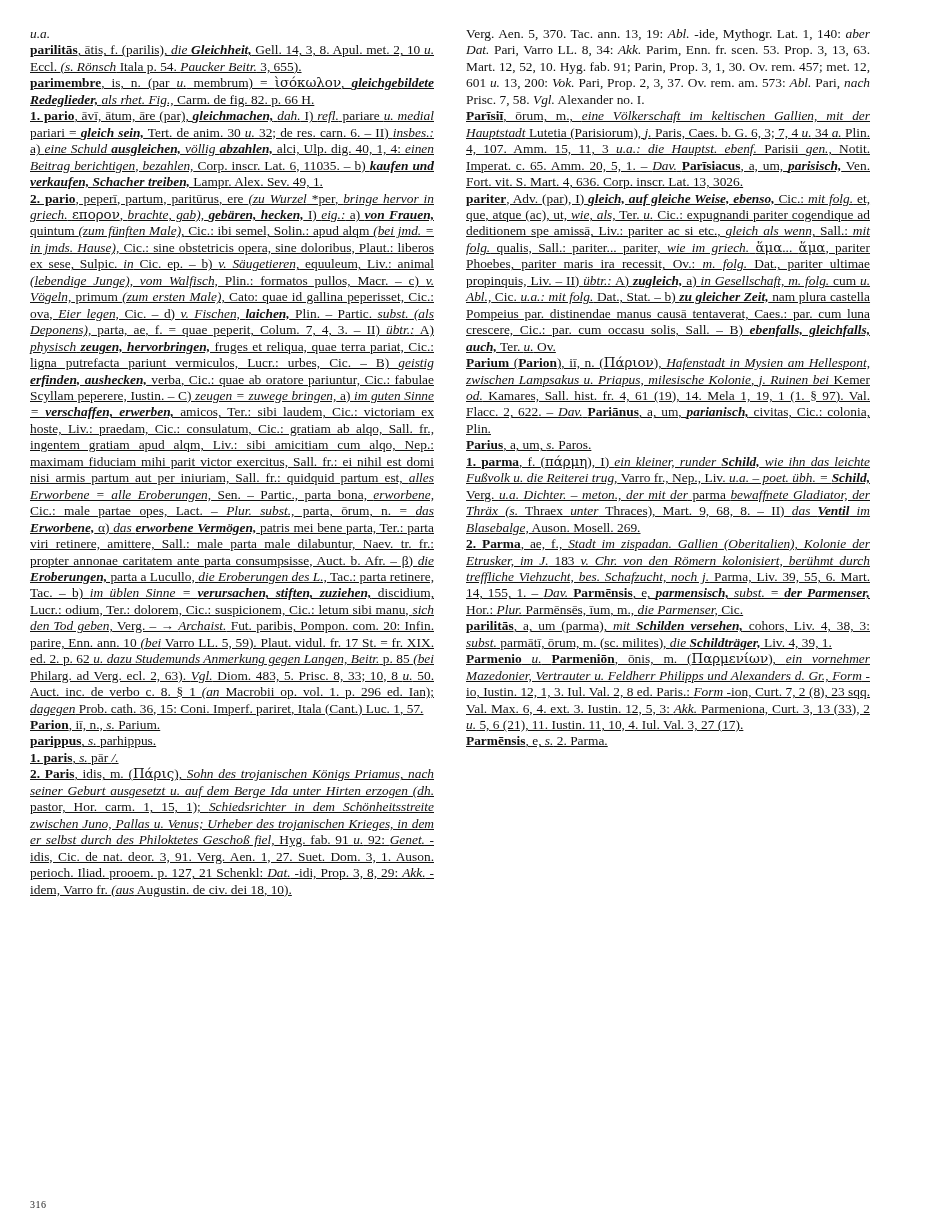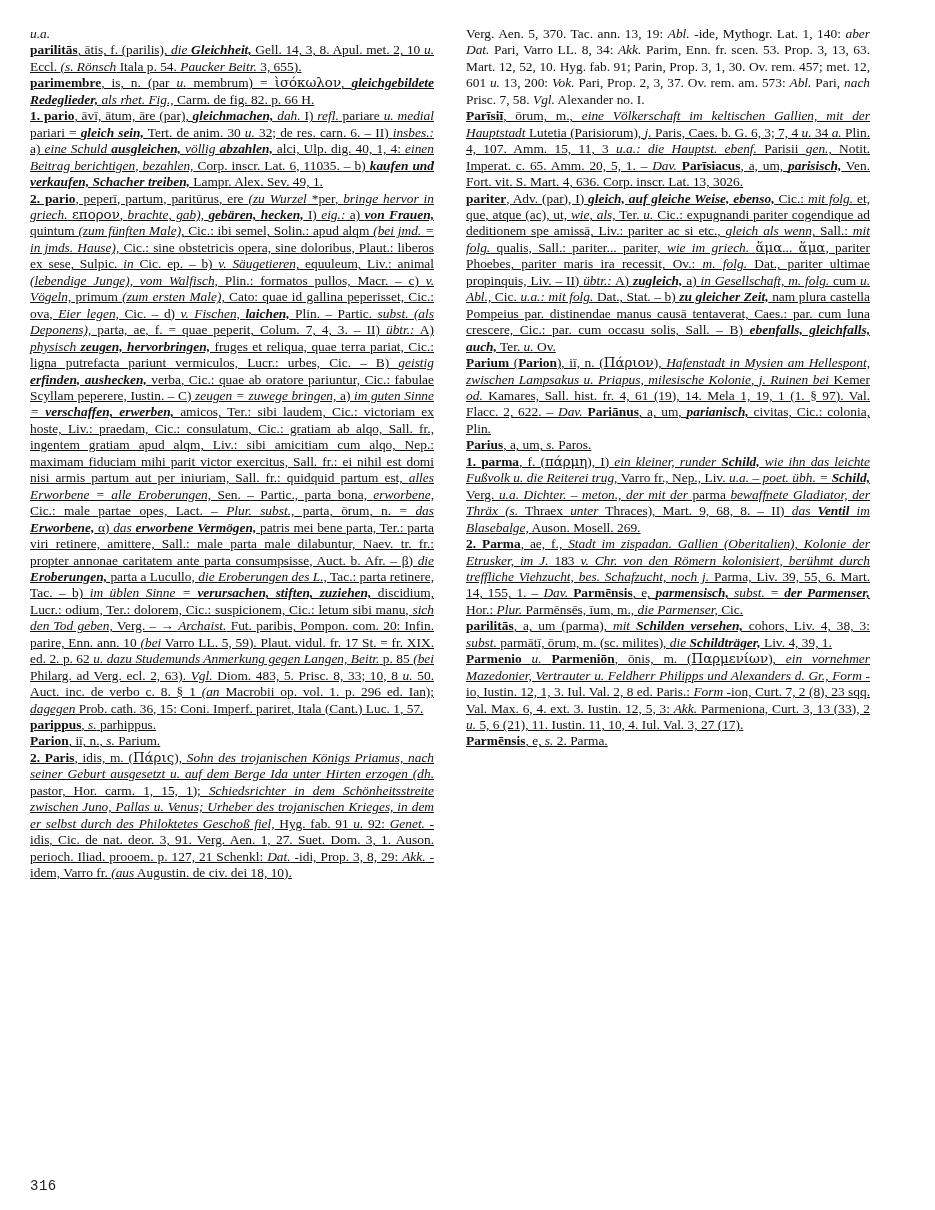--- a/index.html
+++ b/index.html
@@ -37,42 +37,42 @@
     text-indent: 0;
   }
   .entry + .entry { margin-top: 0px; text-decoration: underline; }
   b { font-weight: bold; }
   i { font-style: italic; }
   .bi { font-weight: bold; font-style: italic; }
   .gk { font-family: "DejaVu Serif", serif; font-style: normal; }
   .folio {
     position: absolute;
     left: 30px;
-    bottom: 16px;
-    font-size: 14px;
+    bottom: 0;
+    font-size: 10px;
     letter-spacing: 0.5px;
     color: #222222;
-    font-family: Liberation Mono, monospace;
   }
 </style>
 </head>
 <body>
 
 <div class="page">
 
   <div class="columns">
 
     <div class="column" id="col-left">
         <p class="entry"><i>u.a.</i></p>
         <p class="entry"><b>parilitās</b>, ātis, f. (parilis), <i>die <b>Gleichheit,</b></i> Gell. 14, 3, 8. Apul. met. 2, 10 <i>u.</i> Eccl. <i>(s. Rönsch</i> Itala p. 54. <i>Paucker Beitr.</i> 3, 655).</p>
         <p class="entry"><b>parimembre</b>, is, n. (par <i>u.</i> membrum) = <span class="gk">ὶσόκωλον</span>, <span class="bi">gleichgebildete Redeglieder,</span> <i>als rhet. Fig.,</i> Carm. de fig. 82. p. 66 H.</p>
         <p class="entry"><b>1. pario</b>, āvī, ātum, āre (par), <span class="bi">gleichmachen,</span> <i>dah.</i> I) <i>refl.</i> pariare <i>u. medial</i> pariari = <span class="bi">gleich sein,</span> Tert. de anim. 30 <i>u.</i> 32; de res. carn. 6. – II) <i>insbes.:</i> a) <i>eine Schuld <b>ausgleichen,</b> völlig <b>abzahlen,</b></i> alci, Ulp. dig. 40, 1, 4: <i>einen Beitrag berichtigen, bezahlen,</i> Corp. inscr. Lat. 6, 11035. – b) <span class="bi">kaufen und verkaufen, Schacher treiben,</span> Lampr. Alex. Sev. 49, 1.</p>
         <p class="entry"><b>2. pario</b>, peperī, partum, paritūrus, ere <i>(zu Wurzel</i> *per, <i>bringe hervor in griech.</i> <span class="gk">επορον</span>, <i>brachte, gab),</i> <span class="bi">gebären, hecken,</span> I) <i>eig.:</i> a) <span class="bi">von Frauen,</span> quintum <i>(zum fünften Male),</i> Cic.: ibi semel, Solin.: apud alqm <i>(bei jmd. = in jmds. Hause),</i> Cic.: sine obstetricis opera, sine doloribus, Plaut.: liberos ex sese, Sulpic. <i>in</i> Cic. ep. – b) <i>v. Säugetieren,</i> equuleum, Liv.: animal <i>(lebendige Junge), vom Walfisch,</i> Plin.: formatos pullos, Macr. – c) <i>v. Vögeln,</i> primum <i>(zum ersten Male),</i> Cato: quae id gallina peperisset, Cic.: ova, <i>Eier legen,</i> Cic. – d) <i>v. Fischen,</i> <span class="bi">laichen,</span> Plin. – Partic. <i>subst. (als Deponens),</i> parta, ae, f. = quae peperit, Colum. 7, 4, 3. – II) <i>übtr.:</i> A) <i>physisch</i> <span class="bi">zeugen, hervorbringen,</span> fruges et reliqua, quae terra pariat, Cic.: ligna putrefacta pariunt vermiculos, Lucr.: urbes, Cic. – B) <i>geistig</i> <span class="bi">erfinden, aushecken,</span> verba, Cic.: quae ab oratore pariuntur, Cic.: fabulae Scyllam peperere, Iustin. – C) <i>zeugen = zuwege bringen,</i> a) <i>im guten Sinne =</i> <span class="bi">verschaffen, erwerben,</span> amicos, Ter.: sibi laudem, Cic.: victoriam ex hoste, Liv.: praedam, Cic.: consulatum, Cic.: gratiam ab alqo, Sall. fr., ingentem gratiam apud alqm, Liv.: sibi amicitiam cum alqo, Nep.: maximam fiduciam mihi parit victor exercitus, Sall. fr.: ei nihil est domi nisi armis partum aut per iniuriam, Sall. fr.: quidquid partum est, <i>alles Erworbene = alle Eroberungen,</i> Sen. – Partic., parta bona, <i>erworbene,</i> Cic.: male partae opes, Lact. – <i>Plur. subst.,</i> parta, ōrum, n. = <i>das <b>Erworbene,</b></i> α) <i>das <b>erworbene Vermögen,</b></i> patris mei bene parta, Ter.: parta viri retinere, amittere, Sall.: male parta male dilabuntur, Naev. tr. fr.: propter annonae caritatem ante parta consumpsisse, Auct. b. Afr. – β) <i>die <b>Eroberungen,</b></i> parta a Lucullo, <i>die Eroberungen des L.,</i> Tac.: parta retinere, Tac. – b) <i>im üblen Sinne =</i> <span class="bi">verursachen, stiften, zuziehen,</span> discidium, Lucr.: odium, Ter.: dolorem, Cic.: suspicionem, Cic.: letum sibi manu, <i>sich den Tod geben,</i> Verg. – → <i>Archaist.</i> Fut. paribis, Pompon. com. 20: Infin. parire, Enn. ann. 10 <i>(bei</i> Varro LL. 5, 59). Plaut. vidul. fr. 17 St. = fr. XIX. ed. 2. p. 62 <i>u. dazu Studemunds Anmerkung gegen Langen, Beitr.</i> p. 85 <i>(bei</i> Philarg. ad Verg. ecl. 2, 63). <i>Vgl.</i> Diom. 483, 5. Prisc. 8, 33; 10, 8 <i>u.</i> 50. Auct. inc. de verbo c. 8. § 1 <i>(an</i> Macrobii op. vol. 1. p. 296 ed. Ian); <i>dagegen</i> Prob. cath. 36, 15: Coni. Imperf. pariret, Itala (Cant.) Luc. 1, 57.</p>
+        <p class="entry"><b>Parion</b>, iī, n., <i>s.</i> Parium.</p>
         <p class="entry"><b>parippus</b>, <i>s.</i> parhippus.</p>
-        <p class="entry"><b>Parion</b>, iī, n., <i>s.</i> Parium.</p>
+        <p class="entry"><b>1. paris</b>, <i>s.</i> pār <i>/.</i></p>
         <p class="entry"><b>2. Paris</b>, idis, m. (<span class="gk">Πάρις</span>), <i>Sohn des trojanischen Königs Priamus, nach seiner Geburt ausgesetzt u. auf dem Berge Ida unter Hirten erzogen (dh.</i> pastor, Hor. carm. 1, 15, 1); <i>Schiedsrichter in dem Schönheitsstreite zwischen Juno, Pallas u. Venus; Urheber des trojanischen Krieges, in dem er selbst durch des Philoktetes Geschoß fiel,</i> Hyg. fab. 91 <i>u.</i> 92: <i>Genet.</i> -idis, Cic. de nat. deor. 3, 91. Verg. Aen. 1, 27. Suet. Dom. 3, 1. Auson. perioch. Iliad. prooem. p. 127, 21 Schenkl: <i>Dat.</i> -idi, Prop. 3, 8, 29: <i>Akk.</i> -idem, Varro fr. <i>(aus</i> Augustin. de civ. dei 18, 10).</p>
       </div>
 
     <div class="column" id="col-right">
         <p class="entry">Verg. Aen. 5, 370. Tac. ann. 13, 19: <i>Abl.</i> -ide, Mythogr. Lat. 1, 140: <i>aber Dat.</i> Pari, Varro LL. 8, 34: <i>Akk.</i> Parim, Enn. fr. scen. 53. Prop. 3, 13, 63. Mart. 12, 52, 10. Hyg. fab. 91; Parin, Prop. 3, 1, 30. Ov. rem. 457; met. 12, 601 <i>u.</i> 13, 200: <i>Vok.</i> Pari, Prop. 2, 3, 37. Ov. rem. am. 573: <i>Abl.</i> Pari, <i>nach</i> Prisc. 7, 58. <i>Vgl.</i> Alexander no. I.</p>
         <p class="entry"><b>Parīsiī</b>, ōrum, m., <i>eine Völkerschaft im keltischen Gallien, mit der Hauptstadt</i> Lutetia (Parisiorum), <i>j.</i> Paris, Caes. b. G. 6, 3; 7, 4 <i>u.</i> 34 <i>a.</i> Plin. 4, 107. Amm. 15, 11, 3 <i>u.a.: die Hauptst. ebenf.</i> Parisii <i>gen.,</i> Notit. Imperat. c. 65. Amm. 20, 5, 1. – <i>Dav.</i> <b>Parīsiacus</b>, a, um, <span class="bi">parisisch,</span> Ven. Fort. vit. S. Mart. 4, 636. Corp. inscr. Lat. 13, 3026.</p>
         <p class="entry"><b>pariter</b>, Adv. (par), I) <span class="bi">gleich, auf gleiche Weise, ebenso,</span> Cic.: <i>mit folg.</i> et, que, atque (ac), ut, <i>wie, als,</i> Ter. <i>u.</i> Cic.: expugnandi pariter cogendique ad deditionem spe amissā, Liv.: pariter ac si etc., <i>gleich als wenn,</i> Sall.: <i>mit folg.</i> qualis, Sall.: pariter... pariter, <i>wie im griech.</i> <span class="gk">ἅμα</span>... <span class="gk">ἅμα</span>, pariter Phoebes, pariter maris ira recessit, Ov.: <i>m. folg.</i> Dat., pariter ultimae propinquis, Liv. – II) <i>übtr.:</i> A) <span class="bi">zugleich,</span> a) <i>in Gesellschaft, m. folg.</i> cum <i>u. Abl.,</i> Cic. <i>u.a.: mit folg.</i> Dat., Stat. – b) <span class="bi">zu gleicher Zeit,</span> nam plura castella Pompeius par. distinendae manus causā tentaverat, Caes.: par. cum luna crescere, Cic.: par. cum occasu solis, Sall. – B) <span class="bi">ebenfalls, gleichfalls, auch,</span> Ter. <i>u.</i> Ov.</p>
         <p class="entry"><b>Parium</b> (<b>Parion</b>), iī, n. (<span class="gk">Πάριον</span>), <i>Hafenstadt in Mysien am Hellespont, zwischen Lampsakus u. Priapus, milesische Kolonie, j. Ruinen bei</i> Kemer <i>od.</i> Kamares, Sall. hist. fr. 4, 61 (19), 14. Mela 1, 19, 1 (1. § 97). Val. Flacc. 2, 622. – <i>Dav.</i> <b>Pariānus</b>, a, um, <span class="bi">parianisch,</span> civitas, Cic.: colonia, Plin.</p>
         <p class="entry"><b>Parius</b>, a, um, <i>s.</i> Paros.</p>
         <p class="entry"><b>1. parma</b>, f. (<span class="gk">πάρμη</span>), I) <i>ein kleiner, runder <b>Schild,</b> wie ihn das leichte Fußvolk u. die Reiterei trug,</i> Varro fr., Nep., Liv. <i>u.a. – poet. übh. = <b>Schild,</b></i> Verg. <i>u.a. Dichter. – meton., der mit der</i> parma <i>bewaffnete Gladiator, der Thräx (s.</i> Thraex <i>unter</i> Thraces), Mart. 9, 68, 8. – II) <i>das <b>Ventil</b> im Blasebalge,</i> Auson. Mosell. 269.</p>

